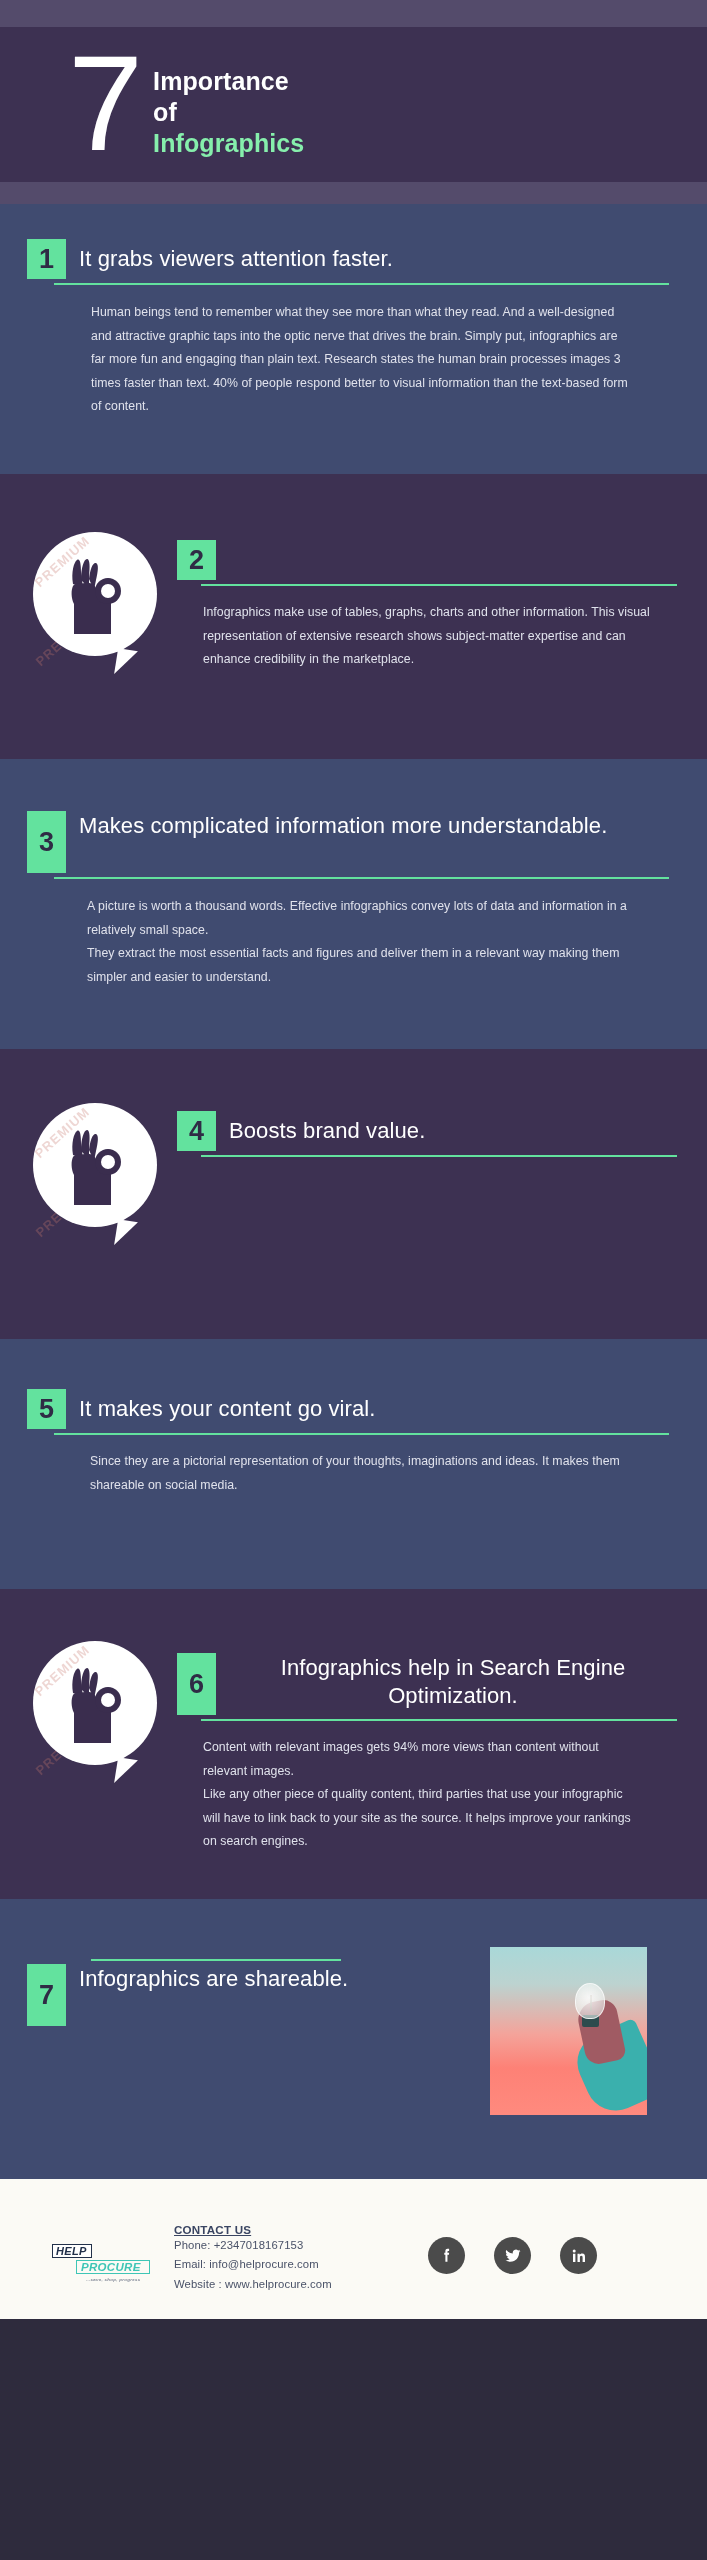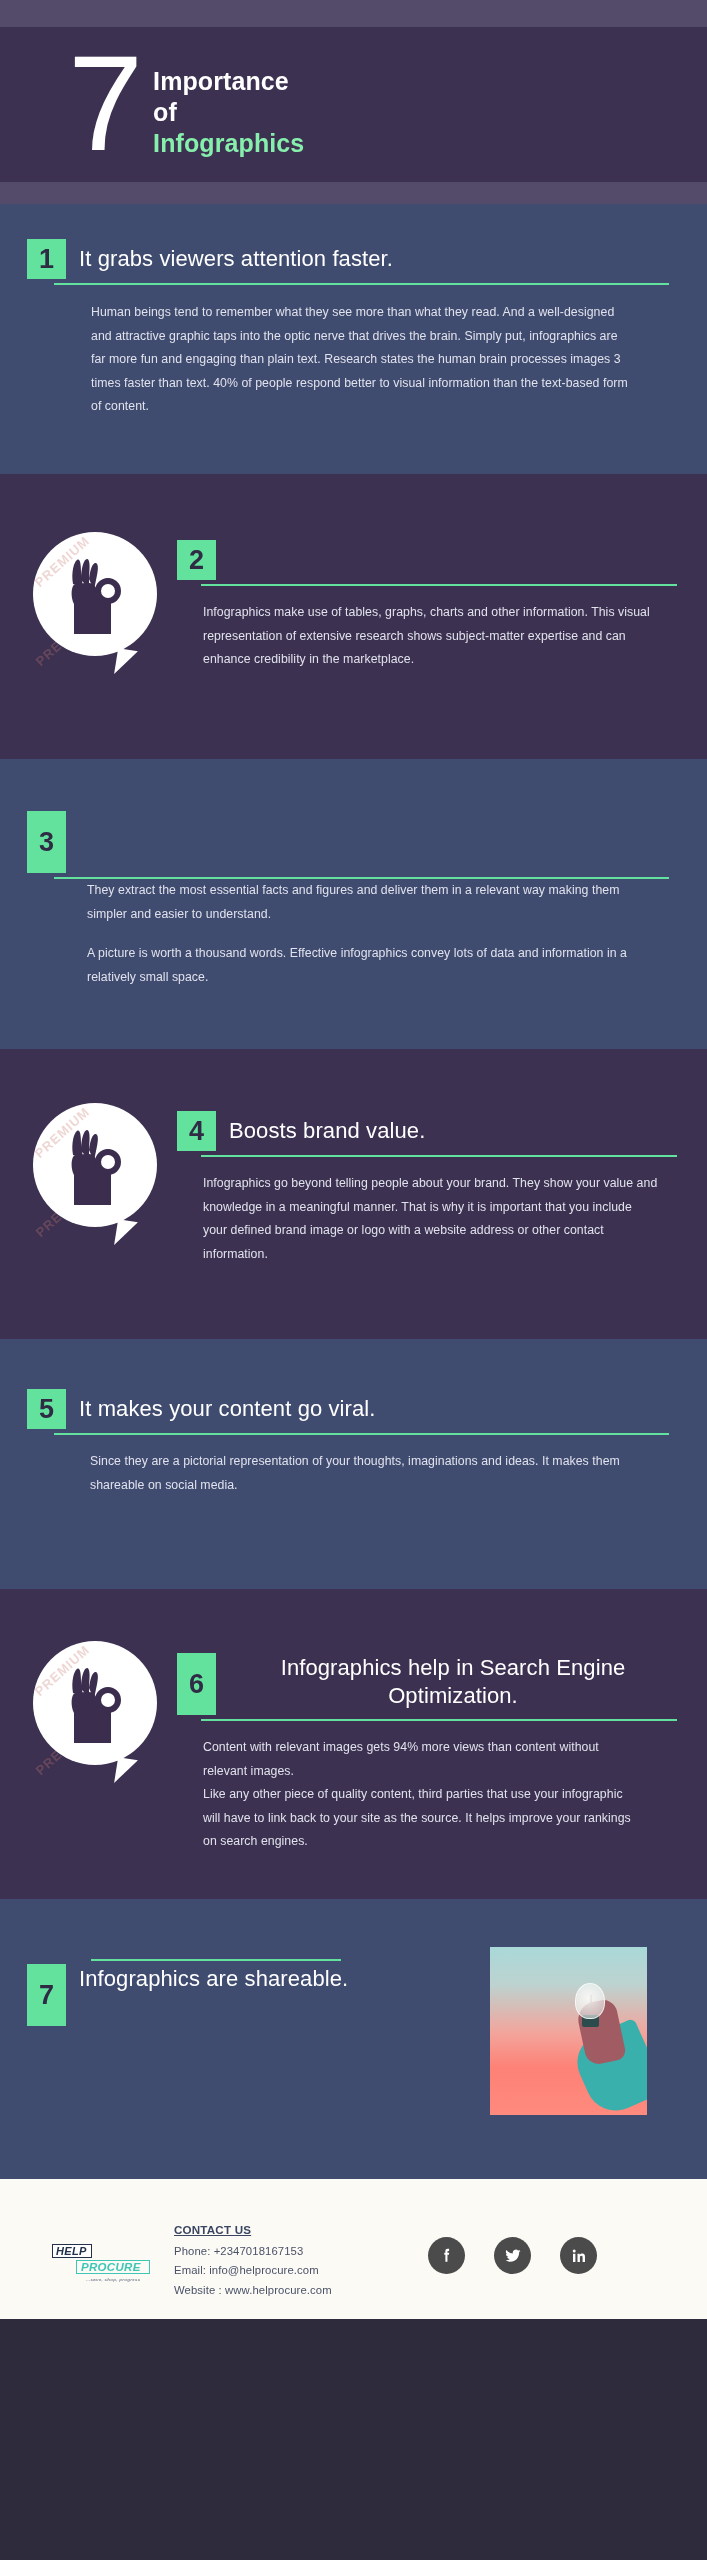--- a/index.html
+++ b/index.html
@@ -118,21 +118,21 @@
     letter-spacing:0.3px; padding:0 4px; margin-left:24px; margin-top:1px;
     width:74px;
   }
   .logo-tag {
     display:block; color:#7d8494; font-size:4.4px; letter-spacing:0.3px;
     margin-left:34px; margin-top:3px; font-style:italic; font-weight:700;
   }
   .contact { position:absolute; left:174px; top:44px; }
   .contact-title {
     color:#3a4562; font-size:11.6px; font-weight:700;
-    text-decoration:underline; letter-spacing:0.2px; margin-bottom:6px;
+    text-decoration:underline; letter-spacing:0.2px; 
   }
   .contact-line {
     color:#4a5268; font-size:11.3px; line-height:1.72; letter-spacing:0.1px;
   }
   .socials { position:absolute; left:428px; top:58px; display:flex; gap:29px;}
   .soc {
     width:37px; height:37px; border-radius:50%; background:#4b4b4b;
     display:flex; align-items:center; justify-content:center;
   }
   .soc svg{ display:block; }
@@ -225,24 +225,25 @@
         <div class="rule" style="margin:4px 0 0 24px;"></div>
         <div class="body" style="margin:15px 0 12px 26px; width:470px;">Infographics make use of tables, graphs, charts and other information. This visual representation of extensive research shows subject-matter expertise and can enhance credibility in the marketplace.</div>
       </div>
     </div>
   </div>
 
   <div class="sect blue" style="height:290px;">
     <div style="padding:52px 38px 0 27px;">
       <div class="head">
         <div class="badge tall">3</div>
+        <div class="title two">Makes complicated information more understandable.</div>
       </div>
       <div class="rule" style="margin:4px 0 0 27px;"></div>
+      <div class="body" style="margin:16px 0 0 60px; width:545px;">A picture is worth a thousand words. Effective infographics convey lots of data and information in a relatively small space.</div>
       <div class="body" style="margin:0 0 0 60px; width:545px;">They extract the most essential facts and figures and deliver them in a relevant way making them simpler and easier to understand.</div>
-      <div class="body" style="margin:16px 0 0 60px; width:545px;">A picture is worth a thousand words. Effective infographics convey lots of data and information in a relatively small space.</div>
     </div>
   </div>
 
   <div class="sect purple" style="height:290px;">
     <div class="row" style="padding:48px 30px 0 12px;">
       <div class="bubble-wrap">
         <div class="bubble">
           <svg width="70" height="88" viewBox="0 0 70 88">
             <g fill="#3a2d4e">
               <path d="M12,34 C10,22 13,12 16,10 C19,8 20,14 20,22 L22,38 Z"></path>
@@ -258,21 +259,20 @@
           <span class="a">PREMIUM</span>
             <span class="b">PRE</span>
         </div>
       </div>
       <div style="flex:1; padding-top:14px;">
         <div class="head">
           <div class="badge">4</div>
           <div class="title">Boosts brand value.</div>
         </div>
         <div class="rule" style="margin:4px 0 0 24px;"></div>
-        <div class="body" style="margin:15px 0 0 26px; width:455px;">Infographics go beyond telling people about your brand. They show your value and knowledge in a meaningful manner. That is why it is important that you include your defined brand image or logo with a website address or other contact information.</div>
       </div>
     </div>
   </div>
 
   <div class="sect blue" style="height:250px;">
     <div style="padding:50px 38px 0 27px;">
       <div class="head">
         <div class="badge">5</div>
         <div class="title">It makes your content go viral.</div>
       </div>

